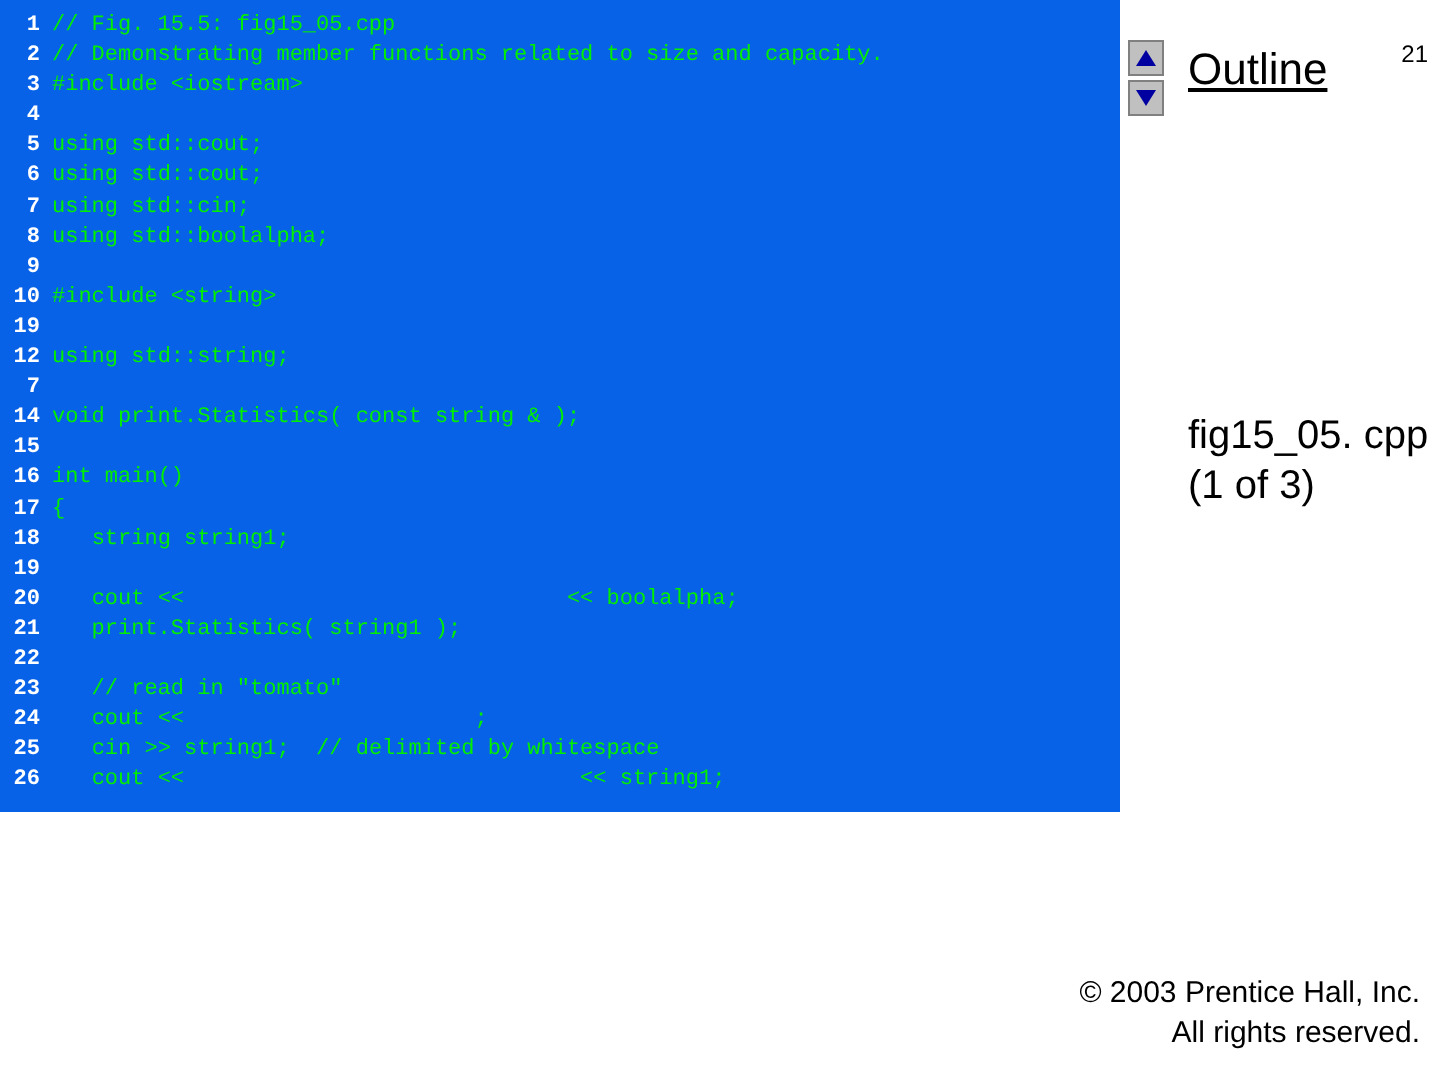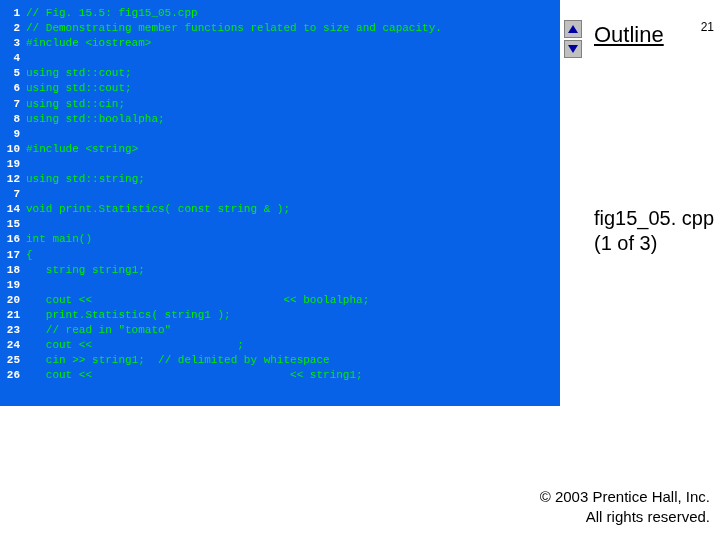--- a/index.html
+++ b/index.html
@@ -109,20 +109,21 @@
     <div class="code-line"><span class="ln">12</span><span class="code"><span class="kw">using</span> std::<span class="kw">string</span>;</span></div>
     <div class="code-line"><span class="ln">7</span><span class="code"></span></div>
     <div class="code-line"><span class="ln">14</span><span class="code"><span class="kw">void</span> print.Statistics( <span class="kw">const</span> <span class="kw">string</span> &amp; );</span></div>
     <div class="code-line"><span class="ln">15</span><span class="code"></span></div>
     <div class="code-line"><span class="ln">16</span><span class="code"><span class="kw">int</span> main()</span></div>
     <div class="code-line"><span class="ln">17</span><span class="code">{</span></div>
     <div class="code-line"><span class="ln">18</span><span class="code">   <span class="kw">string</span> string1;</span></div>
     <div class="code-line"><span class="ln">19</span><span class="code"></span></div>
     <div class="code-line"><span class="ln">20</span><span class="code">   <span class="kw">cout</span> &lt;&lt;                             &lt;&lt; <span class="kw">boolalpha</span>;</span></div>
     <div class="code-line"><span class="ln">21</span><span class="code">   print.Statistics( string1 );</span></div>
+    <div class="code-line"><span class="ln">22</span><span class="code"></span></div>
     <div class="code-line"><span class="ln">23</span><span class="code">   // read in "tomato"</span></div>
     <div class="code-line"><span class="ln">24</span><span class="code">   <span class="kw">cout</span> &lt;&lt;                      ;</span></div>
     <div class="code-line"><span class="ln">25</span><span class="code">   <span class="kw">cin</span> &gt;&gt; string1;  // delimited by whitespace</span></div>
     <div class="code-line"><span class="ln">26</span><span class="code">   <span class="kw">cout</span> &lt;&lt;                              &lt;&lt; string1;</span></div>
   </div>
 
 <div class="right-panel">
   <div class="btn-col">
     <div class="nav-btn">
       <svg width="10" height="8">

